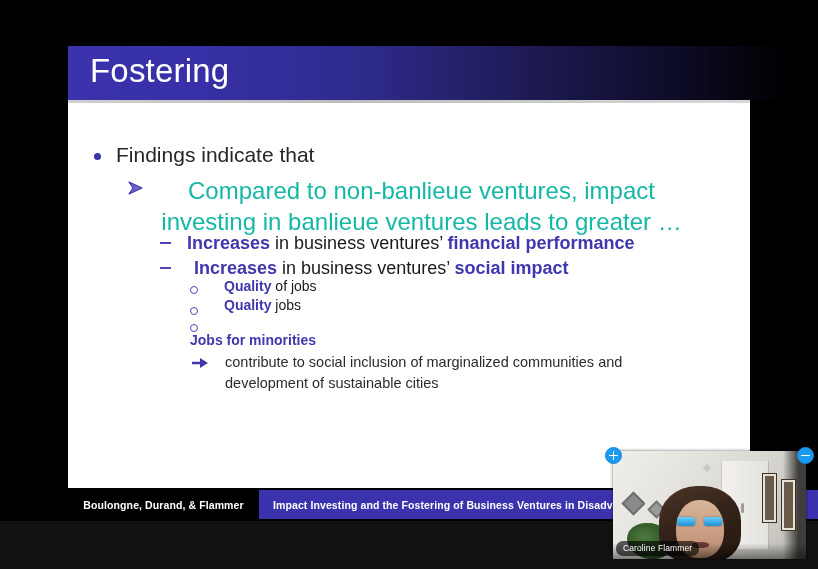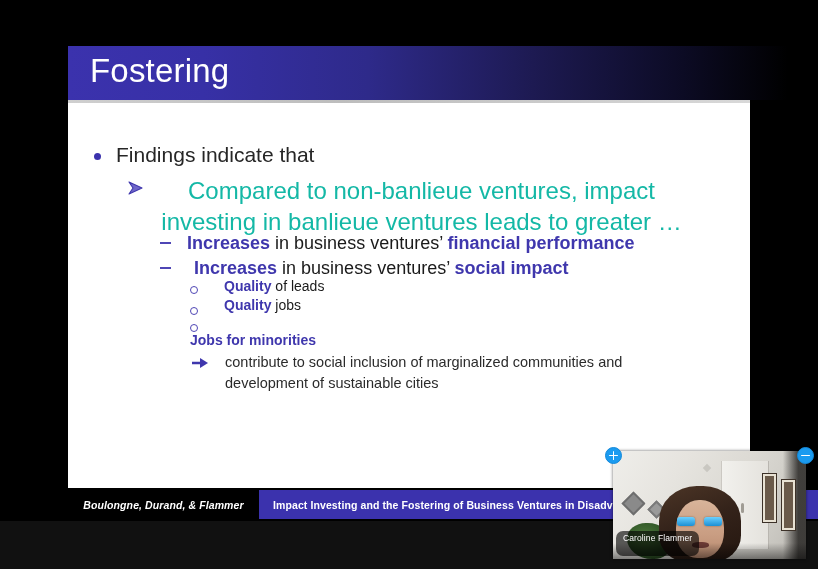--- a/index.html
+++ b/index.html
@@ -205,21 +205,20 @@
     display: flex;
     align-items: center;
     justify-content: center;
   }
   #footer-left span {
     color: #ffffff;
     font-size: 10.5px;
     font-weight: bold;
     letter-spacing: 0.1px;
     white-space: nowrap;
-    font-style: italic;
   }
   #footer-right {
     position: absolute;
     left: 259px;
     top: 490px;
     width: 559px;
     height: 29px;
     background: #3b32ad;
     display: flex;
     align-items: center;
@@ -350,21 +349,21 @@
     width: 193px; height: 16px;
     background: linear-gradient(to bottom, rgba(0,0,0,0) 0%, rgba(0,0,0,0.45) 100%);
   }
   #video-name-tag {
     position: absolute;
     left: 3px;
     bottom: 3px;
     background: rgba(0,0,0,0.62);
     color: #ffffff;
     font-size: 8.5px;
-    padding: 2px 7px 13px 7px;
+    padding: 2px 7px 3px 7px;
     border-radius: 7px;
     letter-spacing: 0.1px;
     white-space: nowrap;
   }
 
   
   .circle-btn {
     position: absolute;
     width: 15px;
     height: 15px;
@@ -428,21 +427,21 @@
     <span class="txt"><span class="hl">Increases</span><span class="blk"> in business ventures’ </span><span class="hl">financial performance</span></span>
   </div>
 
   <div class="lvl3" id="lvl3-b">
     <span class="dash"></span>
     <span class="txt"><span class="hl">Increases</span><span class="blk"> in business ventures’ </span><span class="hl">social impact</span></span>
   </div>
 
   <div class="lvl4" id="lvl4-a">
     <span class="circ"></span>
-    <span class="txt"><span class="hl">Quality</span><span class="blk"> of leads</span></span>
+    <span class="txt"><span class="hl">Quality</span><span class="blk"> of jobs</span></span>
   </div>
 
   <div class="lvl4" id="lvl4-b">
     <span class="circ"></span>
     <span class="txt"><span class="hl">Quality</span><span class="blk"> jobs</span></span>
   </div>
 
   <div class="lvl4" id="lvl4-c">
     <span class="circ"></span>
     <span class="txt"><span class="hl">Jobs for minorities</span><span class="blk"></span></span>

